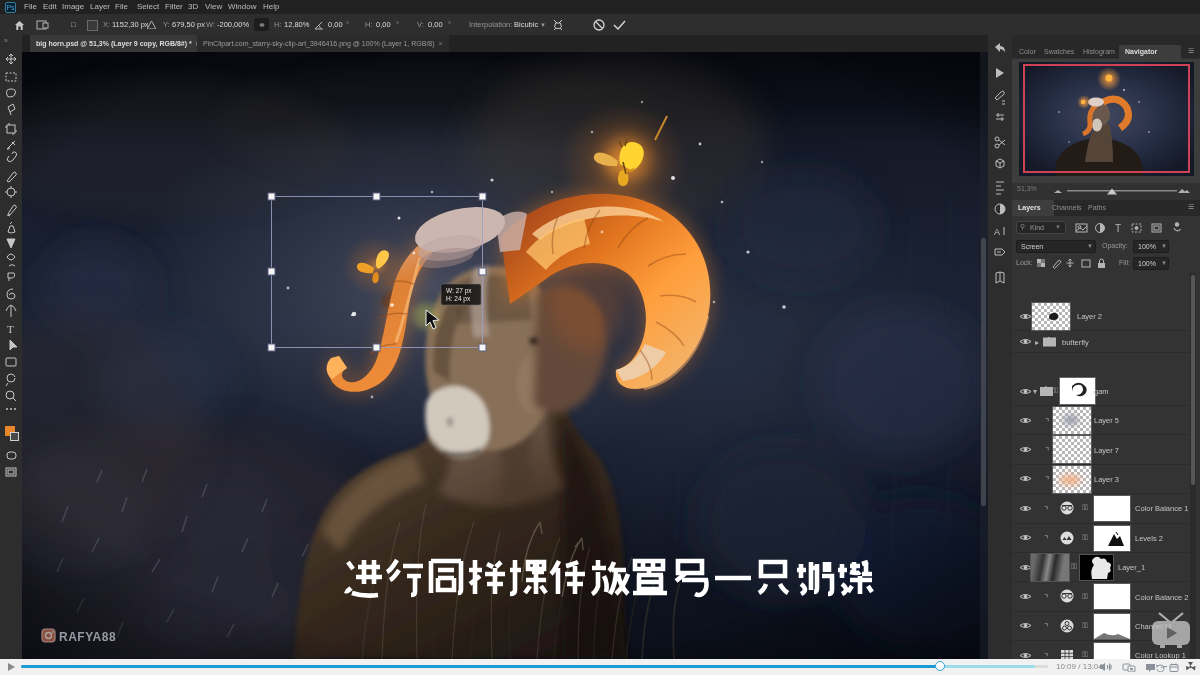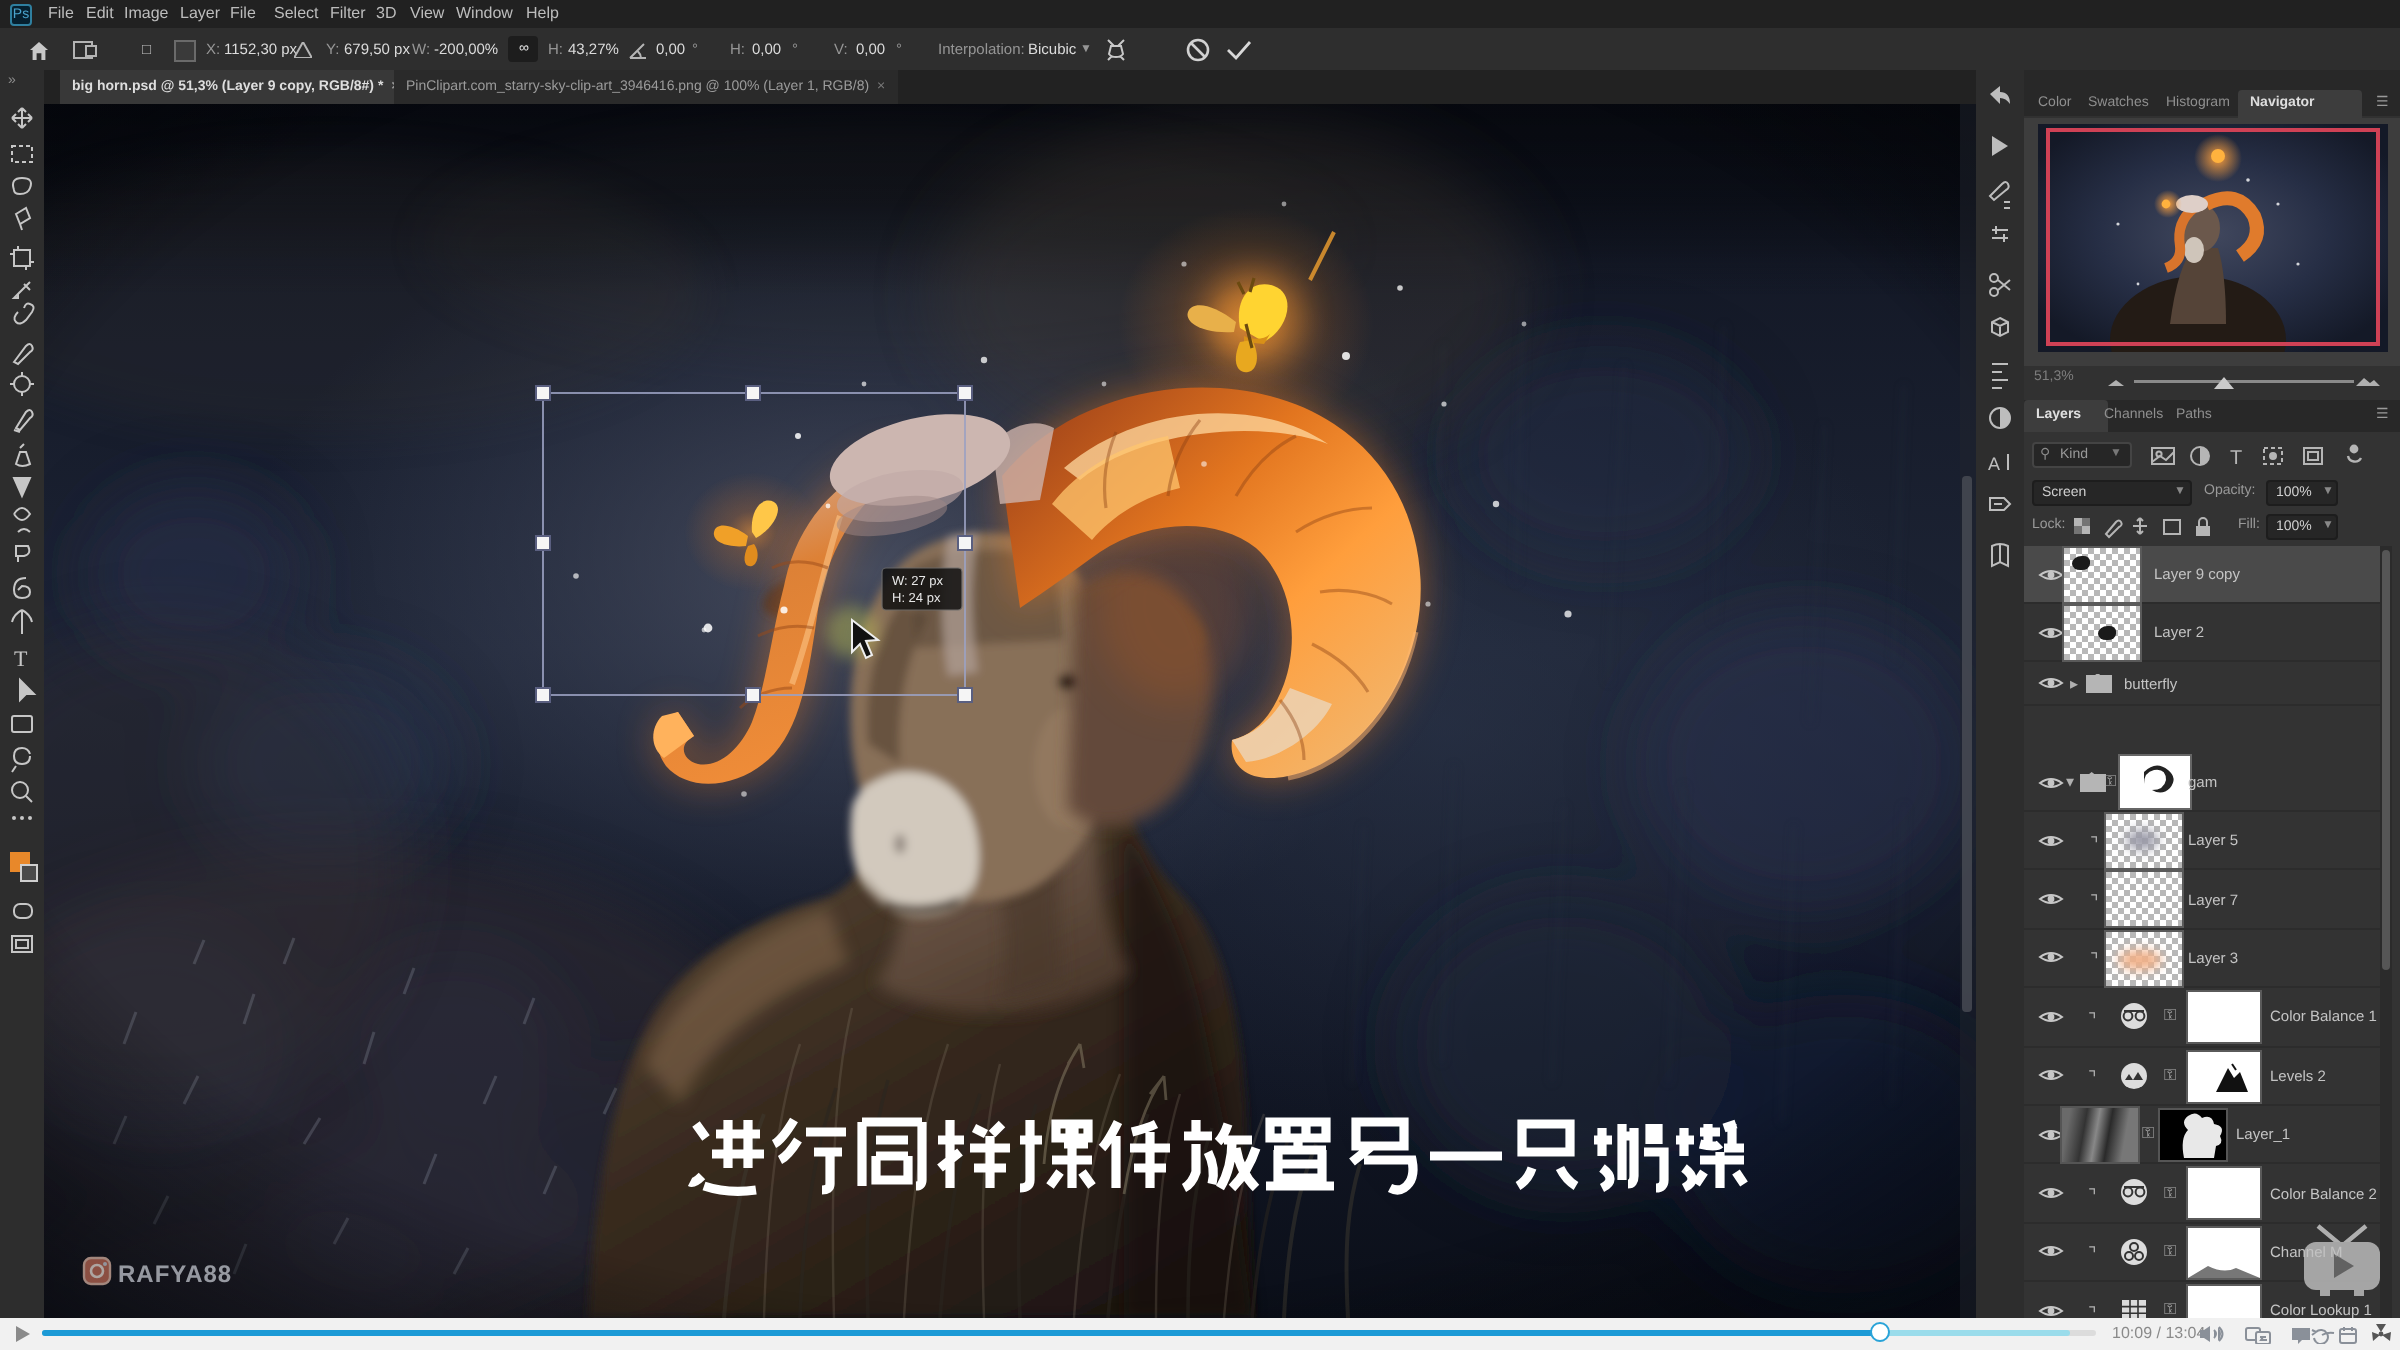--- a/index.html
+++ b/index.html
@@ -92,21 +92,21 @@
     <span class="vl" style="left:112px">1152,30 px</span>
     <svg class="abs" style="left:147px;top:7px" width="9" height="8" viewBox="0 0 9 8">
         <path d="M4.5 0 L9 8 H0 Z" fill="none" stroke="#b4b4b4"></path>
       </svg>
     <span class="lb" style="left:163px">Y:</span>
     <span class="vl" style="left:172px">679,50 px</span>
     <span class="lb" style="left:206px">W:</span>
     <span class="vl" style="left:217px">-200,00%</span>
     <span class="abs" style="left:254px;top:4px;width:15px;height:13px;background:#1d1d1d;border-radius:2px;color:#e8e8e8;font-size:7px;line-height:13px;text-align:center;letter-spacing:-1px">∞</span>
     <span class="lb" style="left:274px">H:</span>
-    <span class="vl" style="left:284px">43,27%</span>
+    <span class="vl" style="left:284px">12,80%</span>
     <svg class="abs" style="left:314px;top:7px" width="10" height="9" viewBox="0 0 10 9">
         <path d="M1 8 L8 1 M1 8 H9 M6.5 8 A5.5 5.5 0 0 0 4.8 4.5" fill="none" stroke="#b4b4b4"></path>
       </svg>
     <span class="vl" style="left:328px">0,00</span>
     <span class="lb" style="left:346px">°</span>
     <span class="lb" style="left:365px">H:</span>
     <span class="vl" style="left:376px">0,00</span>
     <span class="lb" style="left:396px">°</span>
     <span class="lb" style="left:417px">V:</span>
     <span class="vl" style="left:428px">0,00</span>
@@ -700,30 +700,20 @@
           <rect x="62" y="6" width="7" height="5" fill="#b5b5b5" stroke="none"></rect>
           <path d="M63.5 6 v-2 a2 2 0 0 1 4 0 v2"></path>
         </g>
     </svg>
     <span class="abs" style="left:107px;top:224px;color:#9a9a9a">Fill:</span>
     <div class="abs" style="left:121px;top:222px;width:36px;height:13px;background:#262626;border:1px solid #1d1d1d;border-radius:2px">
       <span style="position:absolute;left:4px;top:2px;color:#d0d0d0">100%</span>
       <span style="position:absolute;left:27px;top:2px;color:#888;font-size:6px">▼</span>
     </div>
     <div id="layerrows" class="abs" style="left:0;top:238px;width:188px;height:386px;overflow:hidden">
-      <div class="lrow" style="top:0;height:29px;background:#4a4a4a">
-        <svg class="abs" style="left:7px;top:50%;margin-top:-4.5px" width="13" height="9" viewBox="0 0 13 9">
-            <path d="M1 4.5 Q6.5 0.5 12 4.5 Q6.5 8.5 1 4.5 Z" fill="none" stroke="#c6c6c6" stroke-width="1"></path>
-            <circle cx="6.5" cy="4.5" r="1.7" fill="#c6c6c6"></circle>
-          </svg>
-          <span class="thumb" style="left:20px;top:1px">
-            <i class="bfly" style="left:4px;top:4px"></i>
-          </span>
-        <span class="lname" style="left:65px">Layer 9 copy</span>
-      </div>
       <div class="lrow" style="top:29px;height:29px">
         <svg class="abs" style="left:7px;top:50%;margin-top:-4.5px" width="13" height="9" viewBox="0 0 13 9">
             <path d="M1 4.5 Q6.5 0.5 12 4.5 Q6.5 8.5 1 4.5 Z" fill="none" stroke="#c6c6c6" stroke-width="1"></path>
             <circle cx="6.5" cy="4.5" r="1.7" fill="#c6c6c6"></circle>
           </svg>
           <span class="thumb" style="left:20px;top:1px">
             <i class="bfly" style="left:17px;top:10px"></i>
           </span>
         <span class="lname" style="left:65px">Layer 2</span>
       </div>

